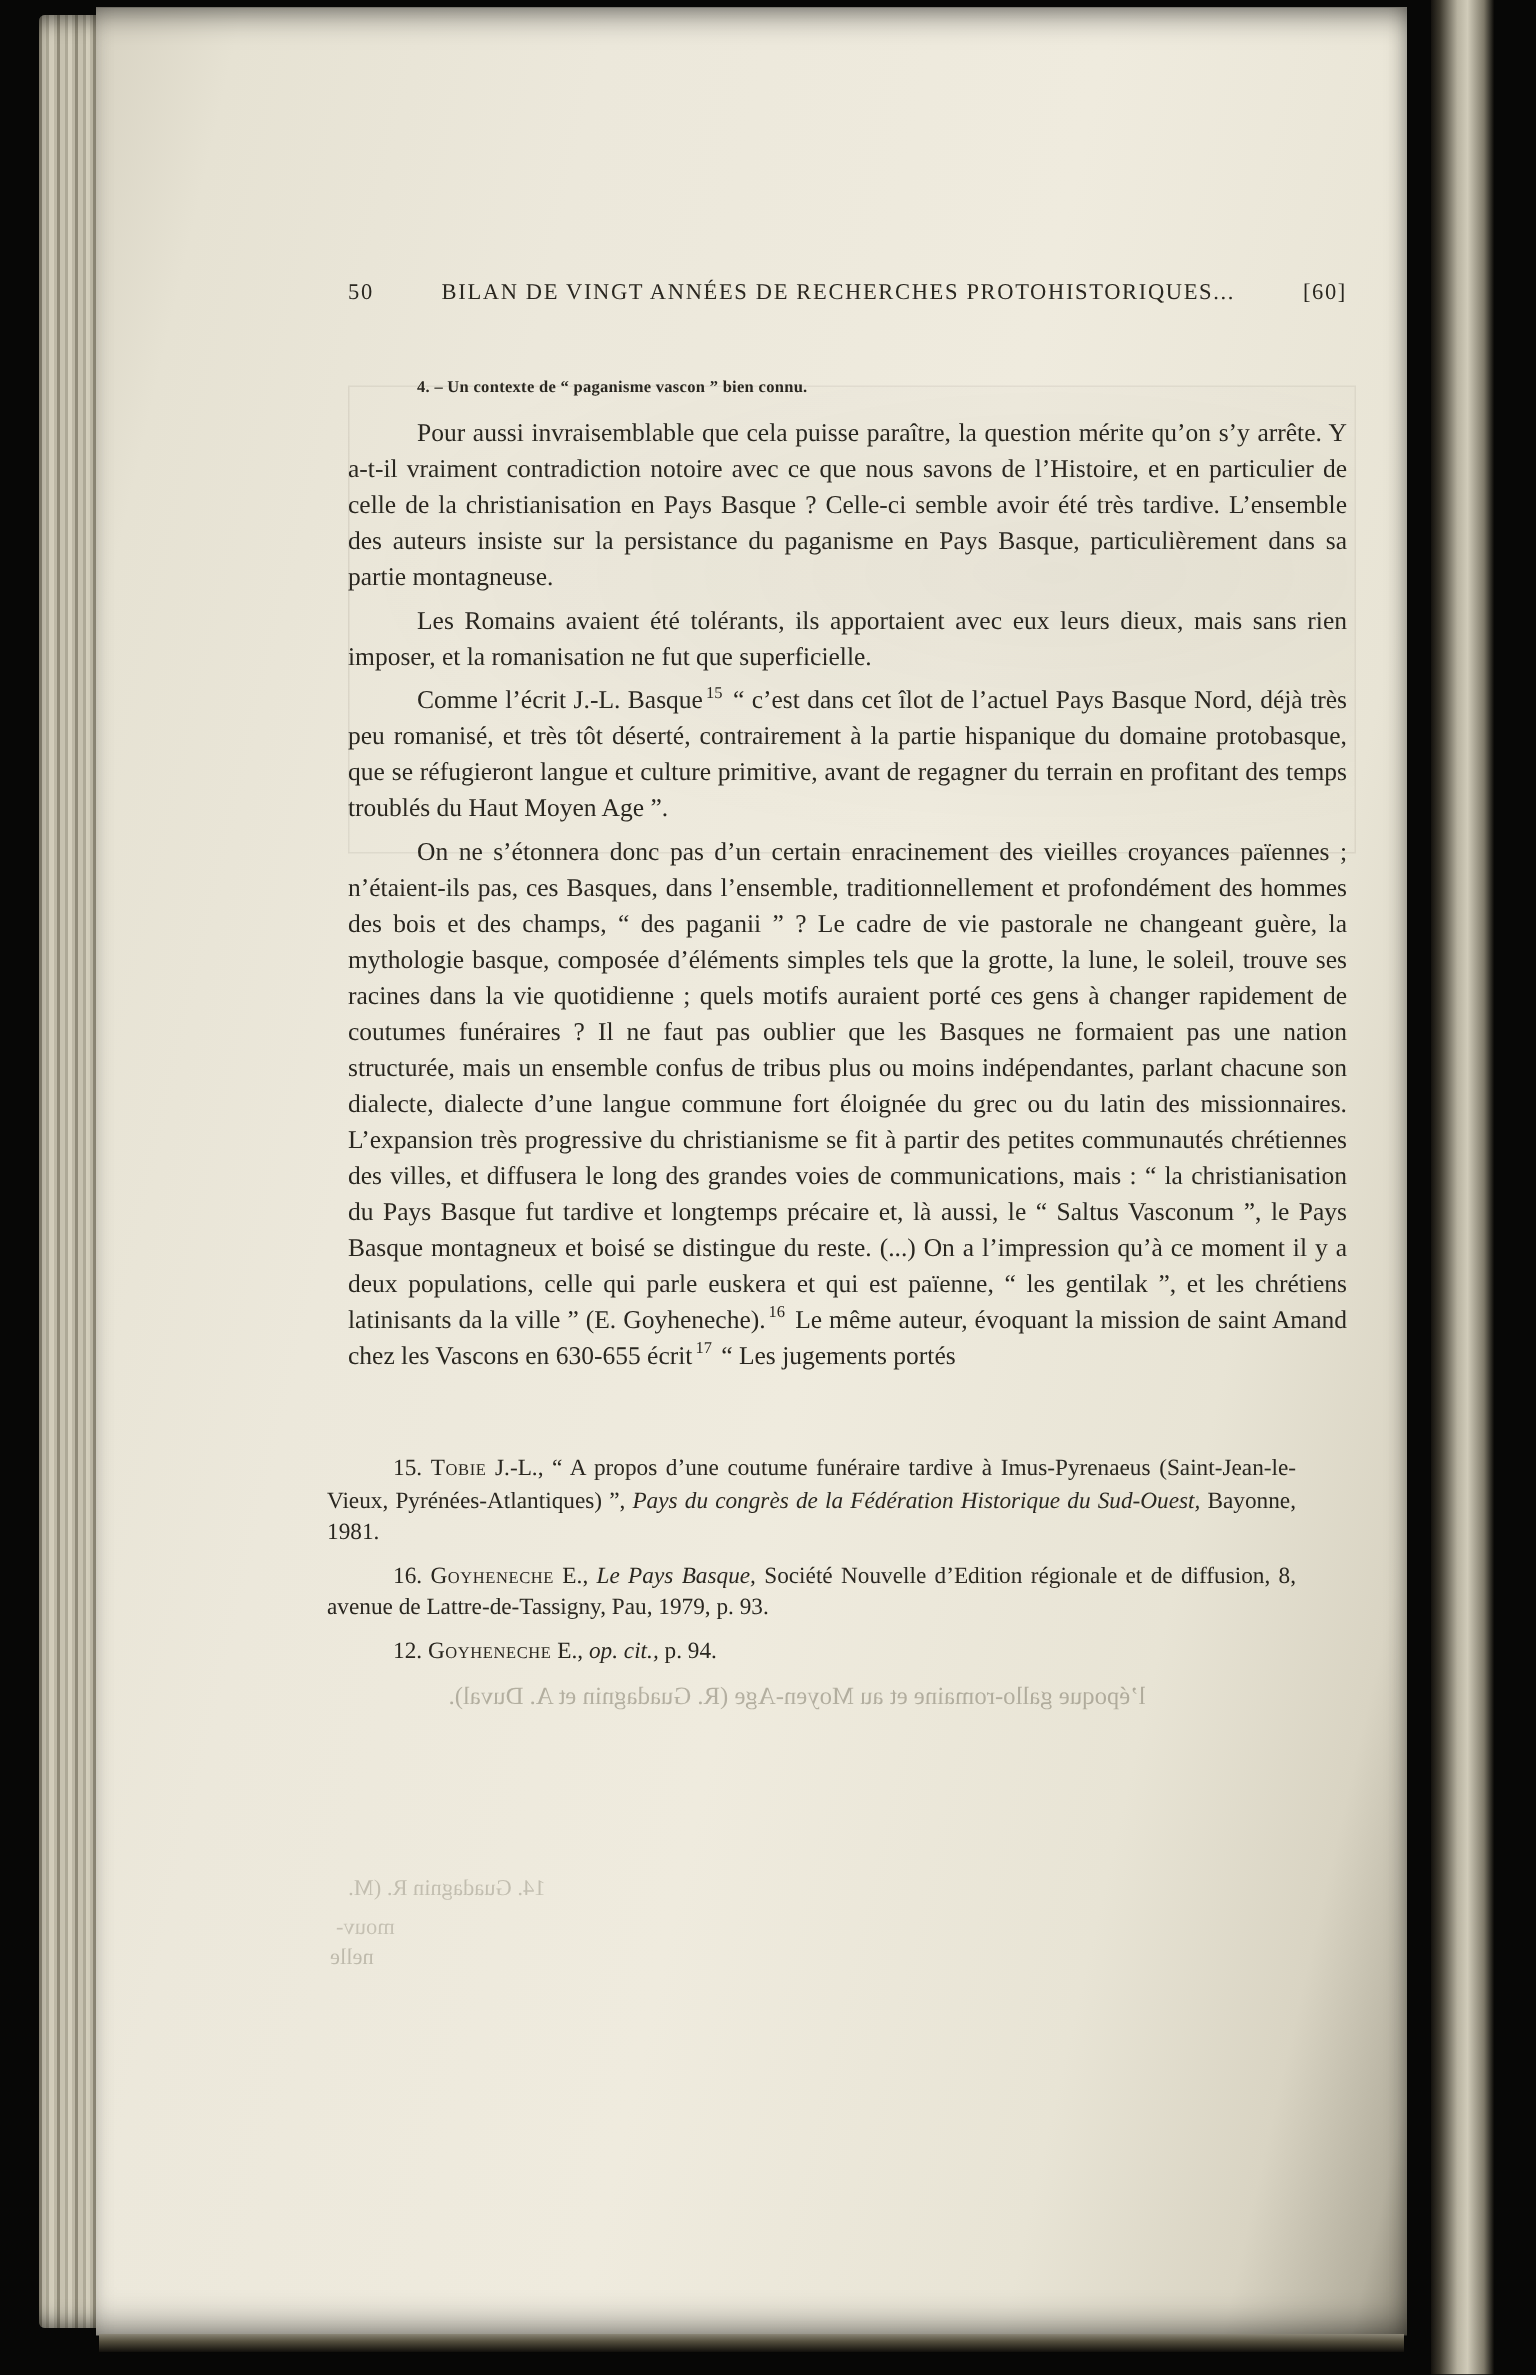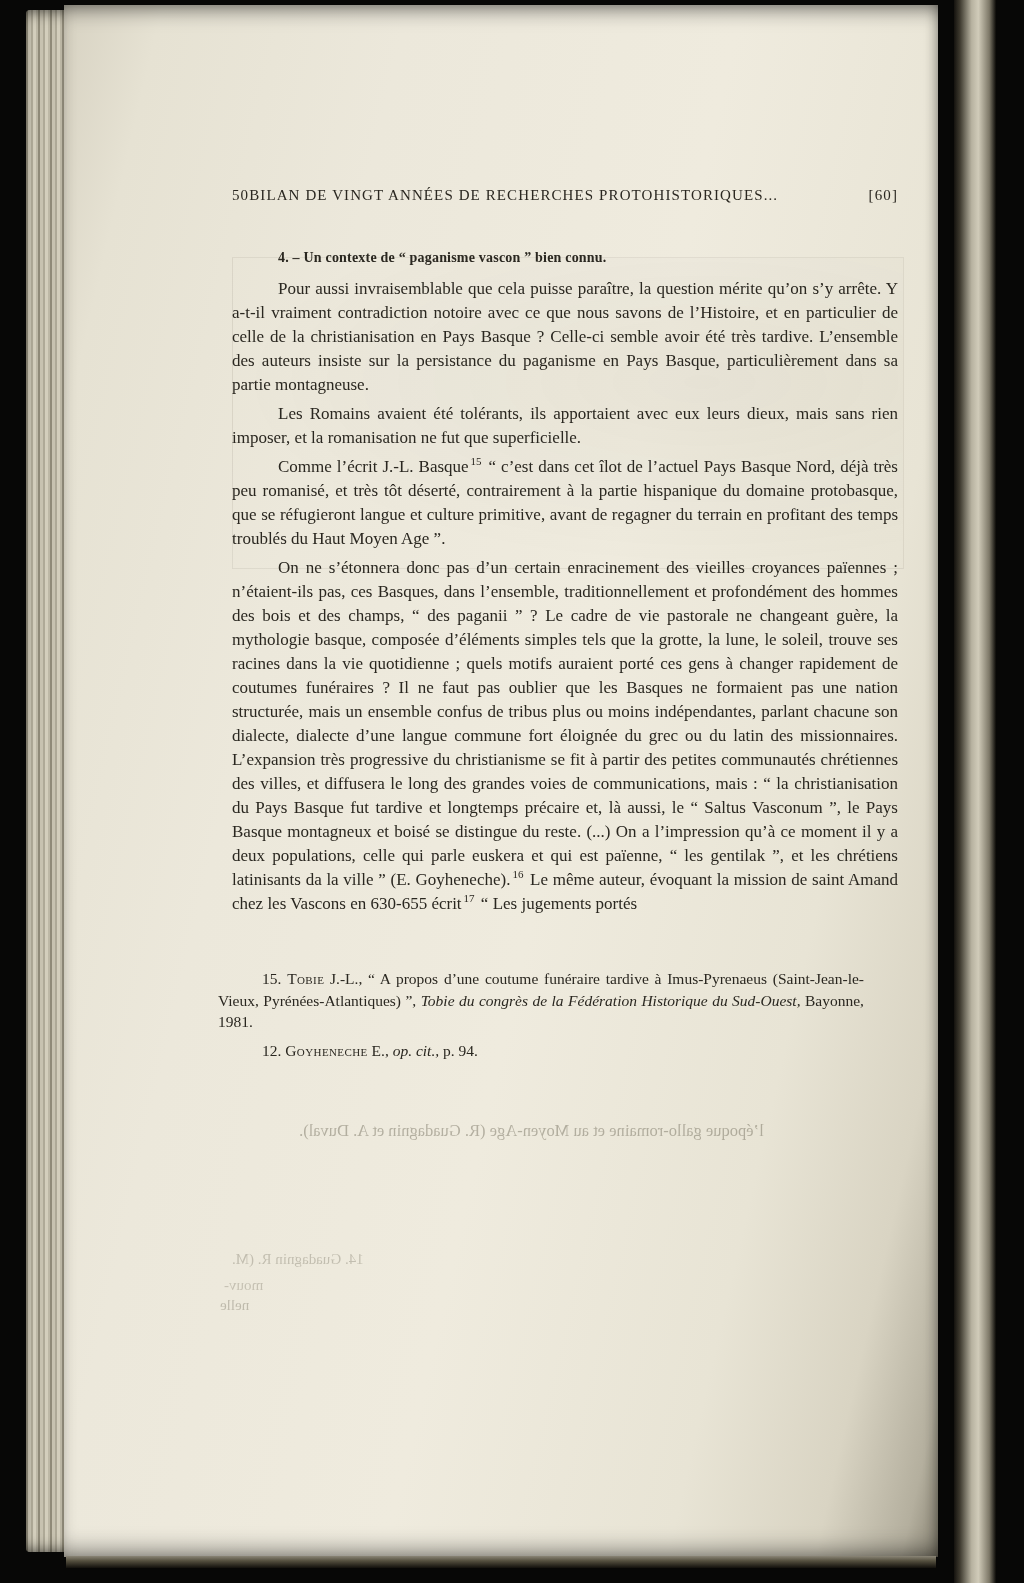--- a/index.html
+++ b/index.html
@@ -47,24 +47,24 @@
   
   .text-area {
     position:absolute; left:168px; top:182px; width:666px;
     color:#2a2720;
   }
 
   .header {
     display:flex; align-items:baseline;
     font-size:15px; letter-spacing:1.1px; white-space:nowrap;
   }
-  .header-title { flex:1; text-align:left; }
+  .header-title { flex:1; text-align:center; }
 
   .heading {
-    font-weight:700; font-size:14px; line-height:24px;
+    font-weight:700; font-size:11px; line-height:24px;
     text-indent:46px; margin-top:42px; margin-bottom:7px;
     letter-spacing:.2px;
   }
   .para {
     text-align:justify; font-size:17px; line-height:24px;
     text-indent:46px; margin-top:5px;
   }
   sup { font-size:11px; vertical-align:super; line-height:0; margin:12px 2px; }
   .italic { font-style:italic; }
   .smallcaps { font-variant:small-caps; letter-spacing:.4px; }
@@ -105,21 +105,22 @@
 
       <div>
           <p class="heading"><span>4. – Un contexte de “ paganisme vascon ” bien connu.</span></p>
           <p class="para"><span>Pour aussi invraisemblable que cela puisse paraître, la question mérite qu’on s’y arrête. Y a-t-il vraiment contradiction notoire avec ce que nous savons de l’Histoire, et en particulier de celle de la christianisation en Pays Basque ? Celle-ci semble avoir été très tardive. L’ensemble des auteurs insiste sur la persistance du paganisme en Pays Basque, particulièrement dans sa partie montagneuse.</span></p>
           <p class="para"><span>Les Romains avaient été tolérants, ils apportaient avec eux leurs dieux, mais sans rien imposer, et la romanisation ne fut que superficielle.</span></p>
           <p class="para"><span>Comme l’écrit J.-L. Basque</span><sup>15</sup><span> “ c’est dans cet îlot de l’actuel Pays Basque Nord, déjà très peu romanisé, et très tôt déserté, contrairement à la partie hispanique du domaine protobasque, que se réfugieront langue et culture primitive, avant de regagner du terrain en profitant des temps troublés du Haut Moyen Age ”.</span></p>
           <p class="para"><span>On ne s’étonnera donc pas d’un certain enracinement des vieilles croyances païennes ; n’étaient-ils pas, ces Basques, dans l’ensemble, traditionnellement et profondément des hommes des bois et des champs, “ des paganii ” ? Le cadre de vie pastorale ne changeant guère, la mythologie basque, composée d’éléments simples tels que la grotte, la lune, le soleil, trouve ses racines dans la vie quotidienne ; quels motifs auraient porté ces gens à changer rapidement de coutumes funéraires ? Il ne faut pas oublier que les Basques ne formaient pas une nation structurée, mais un ensemble confus de tribus plus ou moins indépendantes, parlant chacune son dialecte, dialecte d’une langue commune fort éloignée du grec ou du latin des missionnaires. L’expansion très progressive du christianisme se fit à partir des petites communautés chrétiennes des villes, et diffusera le long des grandes voies de communications, mais : “ la christianisation du Pays Basque fut tardive et longtemps précaire et, là aussi, le “ Saltus Vasconum ”, le Pays Basque montagneux et boisé se distingue du reste. (...) On a l’impression qu’à ce moment il y a deux populations, celle qui parle euskera et qui est païenne, “ les gentilak ”, et les chrétiens latinisants da la ville ” (E. Goyheneche).</span><sup>16</sup><span> Le même auteur, évoquant la mission de saint Amand chez les Vascons en 630-655 écrit</span><sup>17</sup><span> “ Les jugements portés</span></p>
         </div>
 
       <div class="footnotes">
-          <p class="footnote"><span>15. </span><span class="smallcaps">Tobie</span><span> J.-L., “ A propos d’une coutume funéraire tardive à Imus-Pyrenaeus (Saint-Jean-le-Vieux, Pyrénées-Atlantiques) ”, </span><span class="italic">Tobie du congrès de la Fédération Historique du Sud-Ouest,</span><span> Bayonne, 1981.</span></p>
+          <p class="footnote"><span>15. </span><span class="smallcaps">Tobie</span><span> J.-L., “ A propos d’une coutume funéraire tardive à Imus-Pyrenaeus (Saint-Jean-le-Vieux, Pyrénées-Atlantiques) ”, </span><span class="italic">Pays du congrès de la Fédération Historique du Sud-Ouest,</span><span> Bayonne, 1981.</span></p>
+          <p class="footnote"><span>16. </span><span class="smallcaps">Goyheneche</span><span> E., </span><span class="italic">Le Pays Basque,</span><span> Société Nouvelle d’Edition régionale et de diffusion, 8, avenue de Lattre-de-Tassigny, Pau, 1979, p. 93.</span></p>
           <p class="footnote"><span>12. </span><span class="smallcaps">Goyheneche</span><span> E., </span><span class="italic">op. cit.,</span><span> p. 94.</span></p>
         </div>
     </div>
   <div class="showthrough" style="left: 235px; top: 1116px; font-size: 16.5px; opacity: 0.38;">l’époque gallo-romaine et au Moyen-Age (R. Guadagnin et A. Duval).</div>
       <div class="showthrough" style="left: 168px; top: 1246px; font-size: 15px; opacity: 0.28;">14. Guadagnin R. (M.</div>
       <div class="showthrough" style="left: 160px; top: 1272px; font-size: 15px; opacity: 0.26;">mouv-</div>
       <div class="showthrough" style="left: 156px; top: 1292px; font-size: 15px; opacity: 0.3;">nelle</div>
     </div>
 
   <div class="bottom-edge"></div>

